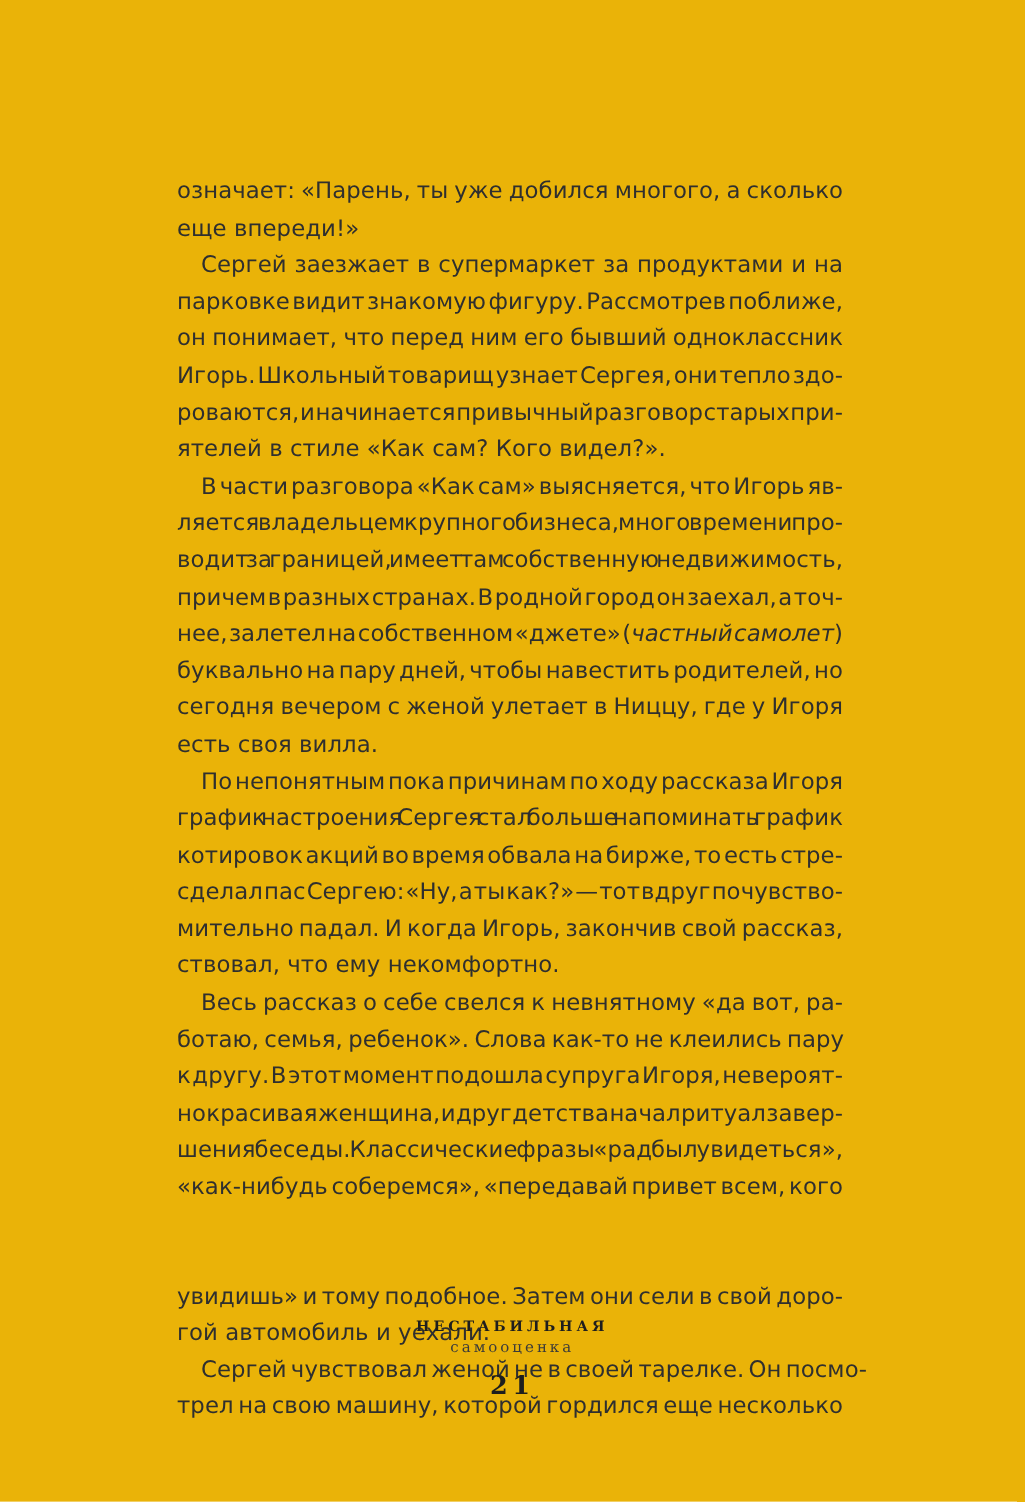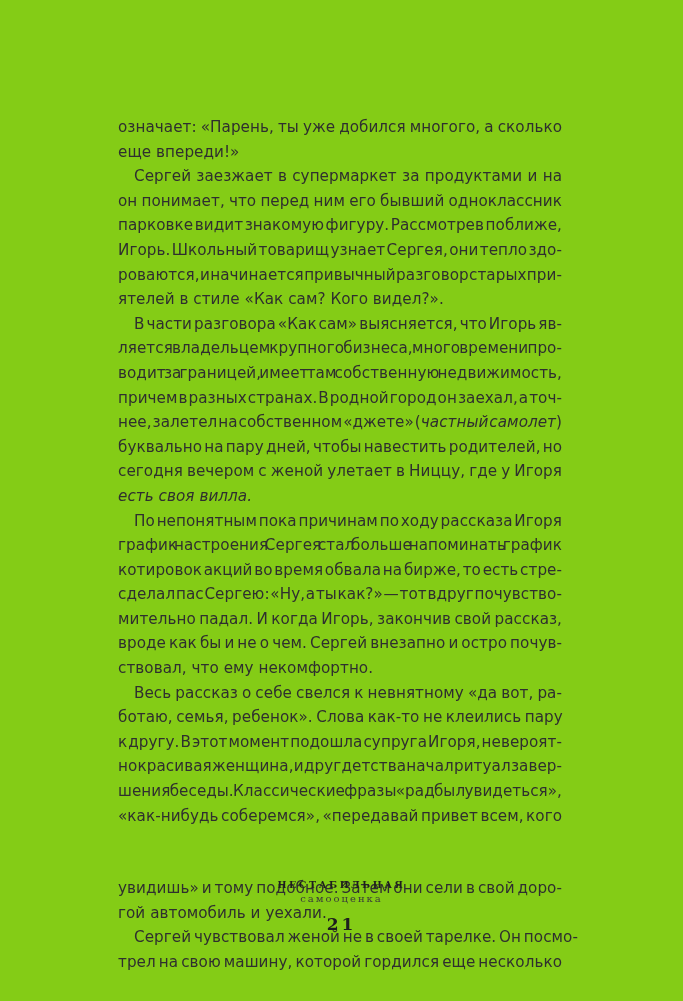--- a/index.html
+++ b/index.html
@@ -11,21 +11,21 @@
       width: 683px;
       height: 1001px;
       position: relative;
       overflow: hidden;
     }
     .page {
       position: absolute;
       left: 0; top: 0;
       width: 683px;
       height: 1001px;
-      background: #84cc16;
+      background: #eab308;
     }
     .text-block {
       position: absolute;
       left: 118px;
       top: 115px;
       width: 444px;
       font-family: "DejaVu Sans", sans-serif;
       font-size: 15.2px;
       line-height: 24.6px;
       color: #2f2f2f;
@@ -75,39 +75,38 @@
     }
   </style>
 </head>
 <body>
 
 <div class="page">
   <div class="text-block" id="text-block">
       <span class="line" style="white-space: nowrap; overflow: visible; word-spacing: -0.810268px; text-align-last: left;"><span>означает: «Парень, ты уже добился многого, а сколько</span></span>
       <span class="line last" style="white-space: normal; overflow: visible;"><span>еще впереди!»</span></span>
       <span class="line indent" style="white-space: nowrap; overflow: visible; word-spacing: 0.366071px; text-align-last: left;"><span>Сергей заезжает в супермаркет за продуктами и на</span></span>
+      <span class="line" style="white-space: nowrap; overflow: visible; word-spacing: -3.30938px; text-align-last: left;"><span>парковке видит знакомую фигуру. Рассмотрев поближе,</span></span>
       <span class="line" style="white-space: nowrap; overflow: visible; word-spacing: -0.698661px; text-align-last: left;"><span>он понимает, что перед ним его бывший одноклассник</span></span>
-      <span class="line" style="white-space: nowrap; overflow: visible; word-spacing: -3.30938px; text-align-last: left;"><span>парковке видит знакомую фигуру. Рассмотрев поближе,</span></span>
       <span class="line" style="white-space: nowrap; overflow: visible; word-spacing: -3.54241px; text-align-last: left;"><span>Игорь. Школьный товарищ узнает Сергея, они тепло здо-</span></span>
       <span class="line" style="white-space: nowrap; overflow: visible; word-spacing: -4.5px; text-align-last: left;"><span>роваются, и начинается привычный разговор старых при-</span></span>
       <span class="line last" style="white-space: normal; overflow: visible;"><span>ятелей в стиле «Как сам? Кого видел?».</span></span>
       <span class="line indent" style="white-space: nowrap; overflow: visible; word-spacing: -2.92383px; text-align-last: left;"><span>В части разговора «Как сам» выясняется, что Игорь яв-</span></span>
       <span class="line" style="white-space: nowrap; overflow: visible; word-spacing: -5.65365px; text-align-last: left;"><span>ляется владельцем крупного бизнеса, много времени про-</span></span>
       <span class="line" style="white-space: nowrap; overflow: visible; word-spacing: -6.6849px; text-align-last: left;"><span>водит за границей, имеет там собственную недвижимость,</span></span>
       <span class="line" style="white-space: nowrap; overflow: visible; word-spacing: -3.875px; text-align-last: left;"><span>причем в разных странах. В родной город он заехал, а точ-</span></span>
       <span class="line" style="white-space: nowrap; overflow: visible; word-spacing: -3.91406px; text-align-last: left;"><span>нее, залетел на собственном «джете» (</span><em>частный самолет</em><span>)</span></span>
       <span class="line" style="white-space: nowrap; overflow: visible; word-spacing: -2.71652px; text-align-last: left;"><span>буквально на пару дней, чтобы навестить родителей, но</span></span>
       <span class="line" style="white-space: nowrap; overflow: visible; word-spacing: -0.821181px; text-align-last: left;"><span>сегодня вечером с женой улетает в Ниццу, где у Игоря</span></span>
-      <span class="line last" style="white-space: normal; overflow: visible; font-style: italic;"><span>есть своя вилла.</span></span>
+      <span class="line last" style="white-space: normal; overflow: visible;"><span>есть своя вилла.</span></span>
       <span class="line indent" style="white-space: nowrap; overflow: visible; word-spacing: -3.0558px; text-align-last: left;"><span>По непонятным пока причинам по ходу рассказа Игоря</span></span>
       <span class="line" style="white-space: nowrap; overflow: visible; word-spacing: -8.14583px; text-align-last: left;"><span>график настроения Сергея стал больше напоминать график</span></span>
       <span class="line" style="white-space: nowrap; overflow: visible; word-spacing: -3.13889px; text-align-last: left;"><span>котировок акций во время обвала на бирже, то есть стре-</span></span>
       <span class="line" style="white-space: nowrap; overflow: visible; word-spacing: -4.14219px; text-align-last: left;"><span>сделал пас Сергею: «Ну, а ты как?» — тот вдруг почувство-</span></span>
       <span class="line" style="white-space: nowrap; overflow: visible; word-spacing: -1.45089px; text-align-last: left;"><span>мительно падал. И когда Игорь, закончив свой рассказ,</span></span>
-      <span class="line" style="white-space: nowrap; overflow: visible; word-spacing: -1.82528px; text-align-last: left;"><span>вроде как бы и не о чем. Сергей внезапно и остро почув-</span></span>
       <span class="line last" style="white-space: normal; overflow: visible;"><span>ствовал, что ему некомфортно.</span></span>
       <span class="line indent" style="white-space: nowrap; overflow: visible; word-spacing: -0.809028px; text-align-last: left;"><span>Весь рассказ о себе свелся к невнятному «да вот, ра-</span></span>
       <span class="line" style="white-space: nowrap; overflow: visible; word-spacing: -1.37723px; text-align-last: left;"><span>ботаю, семья, ребенок». Слова как-то не клеились пару</span></span>
       <span class="line" style="white-space: nowrap; overflow: visible; word-spacing: -3.85742px; text-align-last: left;"><span>к другу. В этот момент подошла супруга Игоря, невероят-</span></span>
       <span class="line" style="white-space: nowrap; overflow: visible; word-spacing: -4.62891px; text-align-last: left;"><span>но красивая женщина, и друг детства начал ритуал завер-</span></span>
       <span class="line" style="white-space: nowrap; overflow: visible; word-spacing: -5.63542px; text-align-last: left;"><span>шения беседы. Классические фразы «рад был увидеться»,</span></span>
       <span class="line" style="white-space: nowrap; overflow: visible; word-spacing: -2.38125px; text-align-last: left;"><span>«как-нибудь соберемся», «передавай привет всем, кого</span></span>
       <span class="line" style="white-space: nowrap; overflow: visible; word-spacing: -1.92535px; text-align-last: left; margin-top: 48px;"><span>увидишь» и тому подобное. Затем они сели в свой доро-</span></span>
       <span class="line last" style="white-space: normal; overflow: visible;"><span>гой автомобиль и уехали.</span></span>
       <span class="line indent" style="white-space: nowrap; overflow: visible; word-spacing: -2.05469px; text-align-last: left;"><span>Сергей чувствовал женой не в своей тарелке. Он посмо-</span></span>

